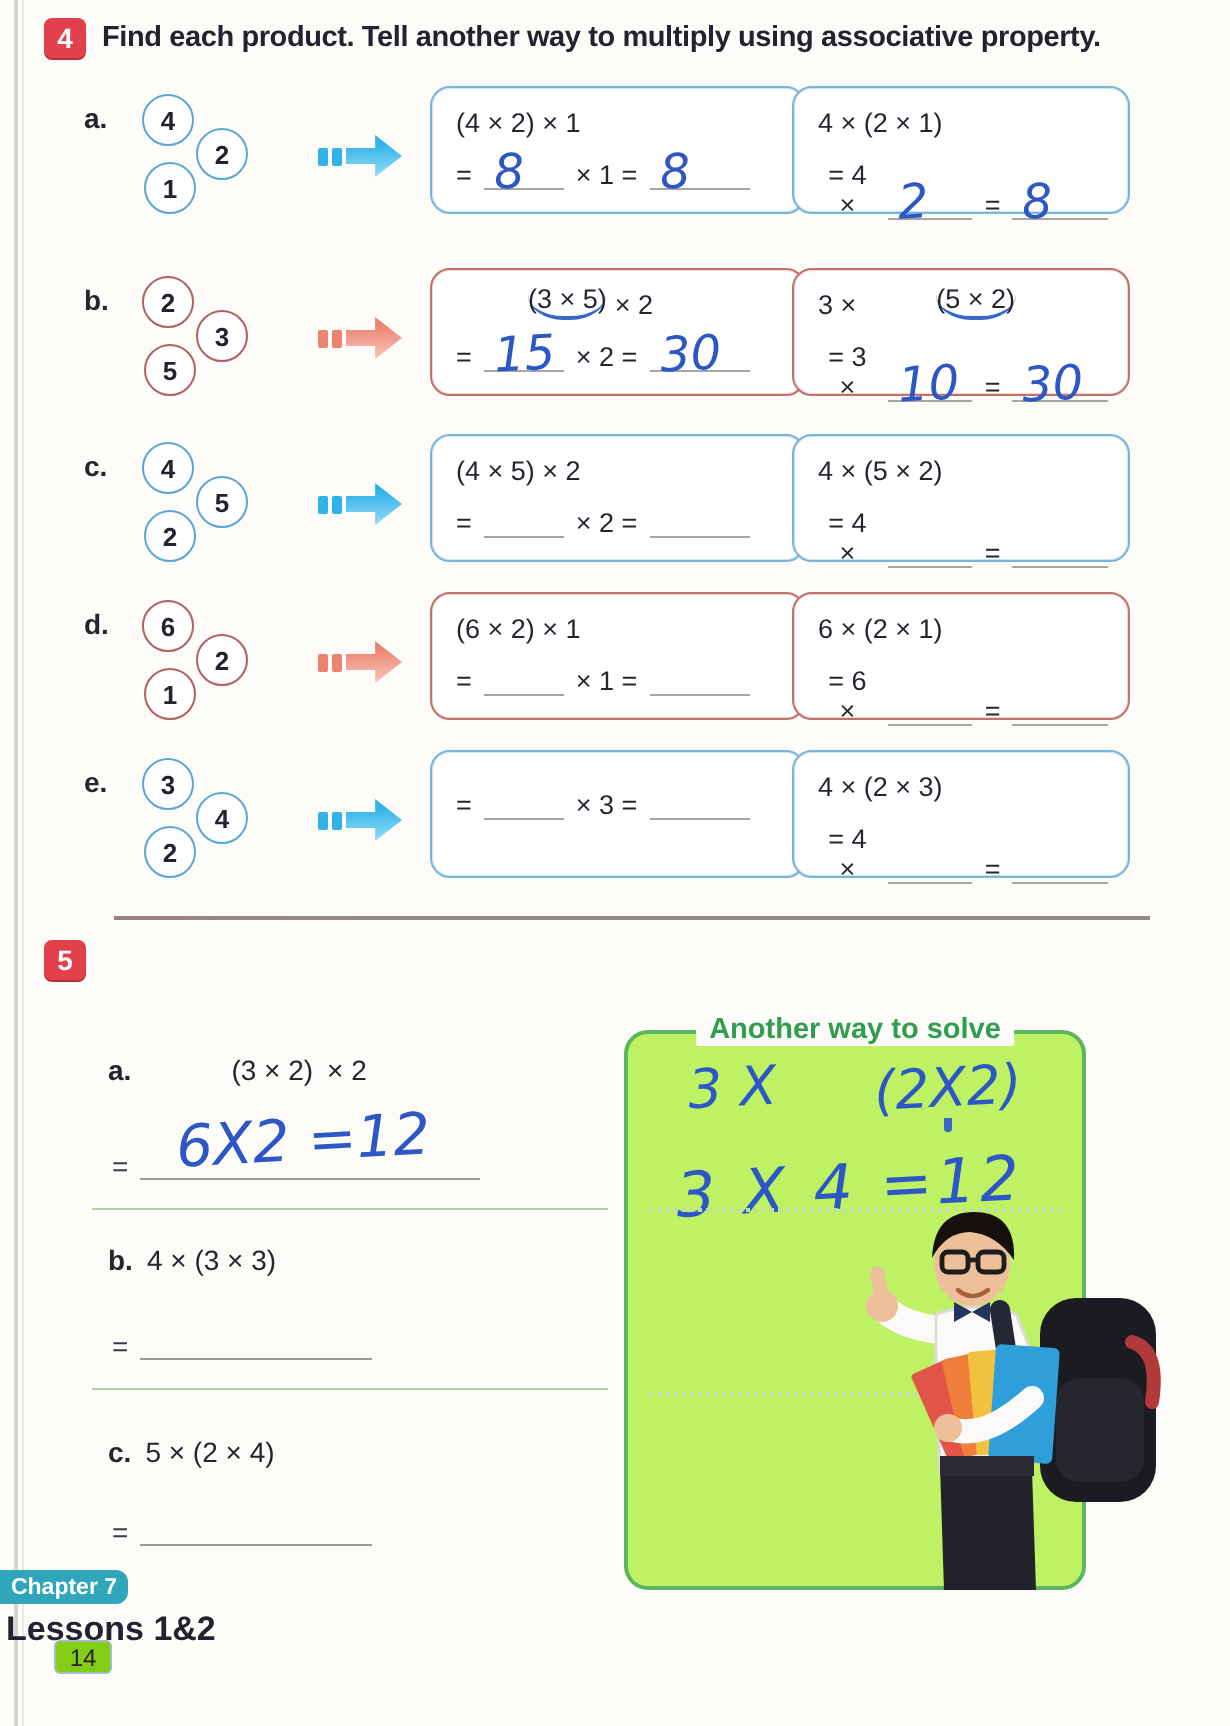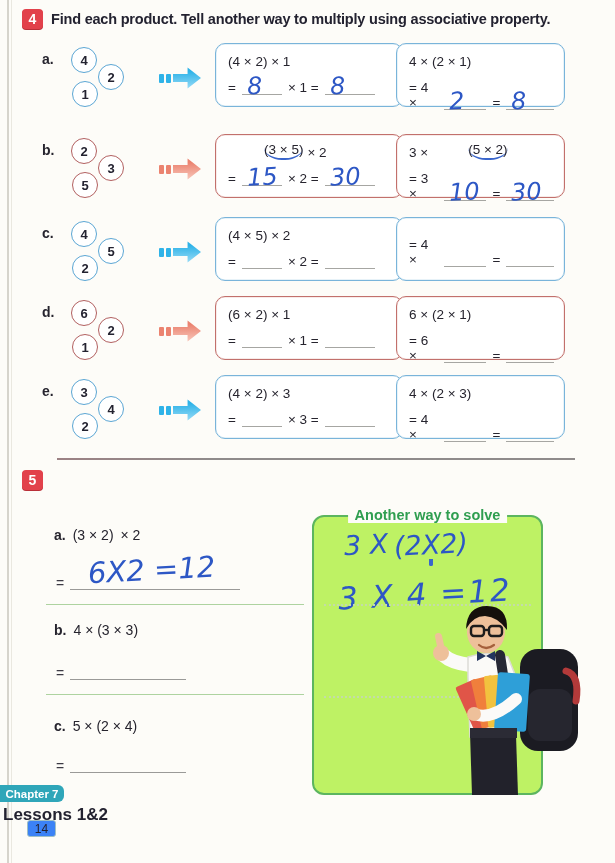--- a/index.html
+++ b/index.html
@@ -46,21 +46,21 @@
   .row.blue .arrow .d   { background:#2fb3e8; }
   .row.blue .arrow .head{ background:linear-gradient(180deg,#2fb3e8 20%,#9adcf7); }
   .row.red  .arrow .d   { background:#eb8370; }
   .row.red  .arrow .head{ background:linear-gradient(180deg,#eb8370 20%,#f8c9bd); }
 
   .abox {
     position:absolute; top:0; height:64px; background:#fff;
     border-radius:10px; padding:8px 10px 6px 12px;
   }
   .box1 { left:215px; width:188px; }
-  .box2 { left:396px; width:169px; }
+  .box2 { left:396px; width:169px;text-align:center; }
   .row.blue .abox { border:1.6px solid #79b4da; box-shadow:0 0 0 0.5px #cfe6f2 inset; }
   .row.red  .abox { border:1.6px solid #c2706c; box-shadow:0 0 0 0.5px #f0d8d4 inset; }
 
   .expr { display:flex; gap:4px; font-size:13.5px; height:17px; align-items:flex-end; }
   .expr span:empty { display:none; }
   .hw-u { border-bottom:2.5px solid #3a66cc; border-radius:0 0 45% 45%/0 0 70% 70%; padding-bottom:1px;margin-left:36px; }
   .eq { display:flex; align-items:flex-end; gap:6px; font-size:13.5px; margin-top:11px; }
   .blank { position:relative; display:inline-block; height:15px; border-bottom:1.5px solid #a6a6a2; }
   .b1 { width:40px; } .b2 { width:50px; }
   .box2 .b1 { width:44px; }
@@ -74,21 +74,21 @@
   .blank .hw { position:absolute; left:5px; bottom:-4px; font-size:24px; }
   .blank .hw:empty { display:none; }
 
   .divider { position:absolute; left:57px; top:458px; width:518px; height:2px;
              background:linear-gradient(90deg,#9c8184,#8f8b8b 30%,#8f8b8b); }
 
   
   .item-line { position:absolute; display:flex; gap:7px; font-size:14px; align-items:flex-end; }
   .item-label { font-weight:bold; }
   .item-line span:empty { display:none; }
-  .br-wrap { display:inline-flex; flex-direction:column; align-items:center; }
+  .br-wrap { display:inline-flex; flex-direction:column; align-items:center;margin-left:43px; }
   .hbracket { height:7px; border-left:2px solid #3a66cc; border-right:2px solid #3a66cc;
               border-bottom:2.5px solid #3a66cc; border-radius:0 0 5px 5px; margin:1px 2px 0 2px; }
   .br-wrap span:empty + .hbracket { display:none; }
 
   .eq-mark { position:absolute; font-size:14px; color:#3c3a44; }
   .ansline { position:absolute; border-top:1.5px solid #9a9a98; }
   .gsep { position:absolute; left:46px; width:258px; border-top:1.5px solid #aed3a0; }
   .ans-hw { position:absolute; font-size:29px; }
   .ans-hw:empty { display:none; }
 
@@ -112,21 +112,21 @@
   
   .chapter-badge {
     position:absolute; left:0; top:785px; width:64px; height:17px;
     background:#2fa6b9; color:#fff; font-weight:bold; font-size:11.5px;
     display:flex; align-items:center; justify-content:center;
     border-radius:0 6px 6px 0;
   }
   .lessons { position:absolute; left:3px; top:805px; font-weight:bold; font-size:17px; color:#232230; }
   .pagenum {
     position:absolute; left:27px; top:820px; width:29px; height:17px;
-    border:1px solid #9fbfc5; border-radius:3px; background:#3b82f6;
+    border:1px solid #9fbfc5; border-radius:3px; background:#84cc16;
     display:flex; align-items:center; justify-content:center; font-size:12px; color:#232230;
   }
 </style>
 </head>
 <body>
 
 <div class="spine"></div>
 <div class="spine2"></div>
 
 <div class="ex-header" style="top:9px;">
@@ -241,20 +241,23 @@
         <span>(4 × 5) × 2</span>
       </div>
     <div class="eq">
       <span>=</span>
       <span class="blank b1"></span>
       <span>× 2 =</span>
       <span class="blank b2"></span>
     </div>
   </div>
   <div class="abox box2">
+    <div class="expr">
+        <span>4 × (5 × 2)</span>
+      </div>
     <div class="eq">
       <span>= 4 ×</span>
       <span class="blank b1"></span>
       <span>=</span>
       <span class="blank b2"></span>
     </div>
   </div>
 </div>
 
 <div class="row red" style="top:296px;">
@@ -299,23 +302,20 @@
     <div class="circle c1">3</div>
     <div class="circle c2">4</div>
     <div class="circle c3">2</div>
   </div>
   <div class="arrow">
       <span class="d"></span>
       <span class="d"></span>
       <span class="head"></span>
     </div>
   <div class="abox box1">
-    <div class="expr">
-        <span>(4 × 2) × 3</span>
-      </div>
     <div class="eq">
       <span>=</span>
       <span class="blank b1"></span>
       <span>× 3 =</span>
       <span class="blank b2"></span>
     </div>
   </div>
   <div class="abox box2">
     <div class="expr">
         <span>4 × (2 × 3)</span>

